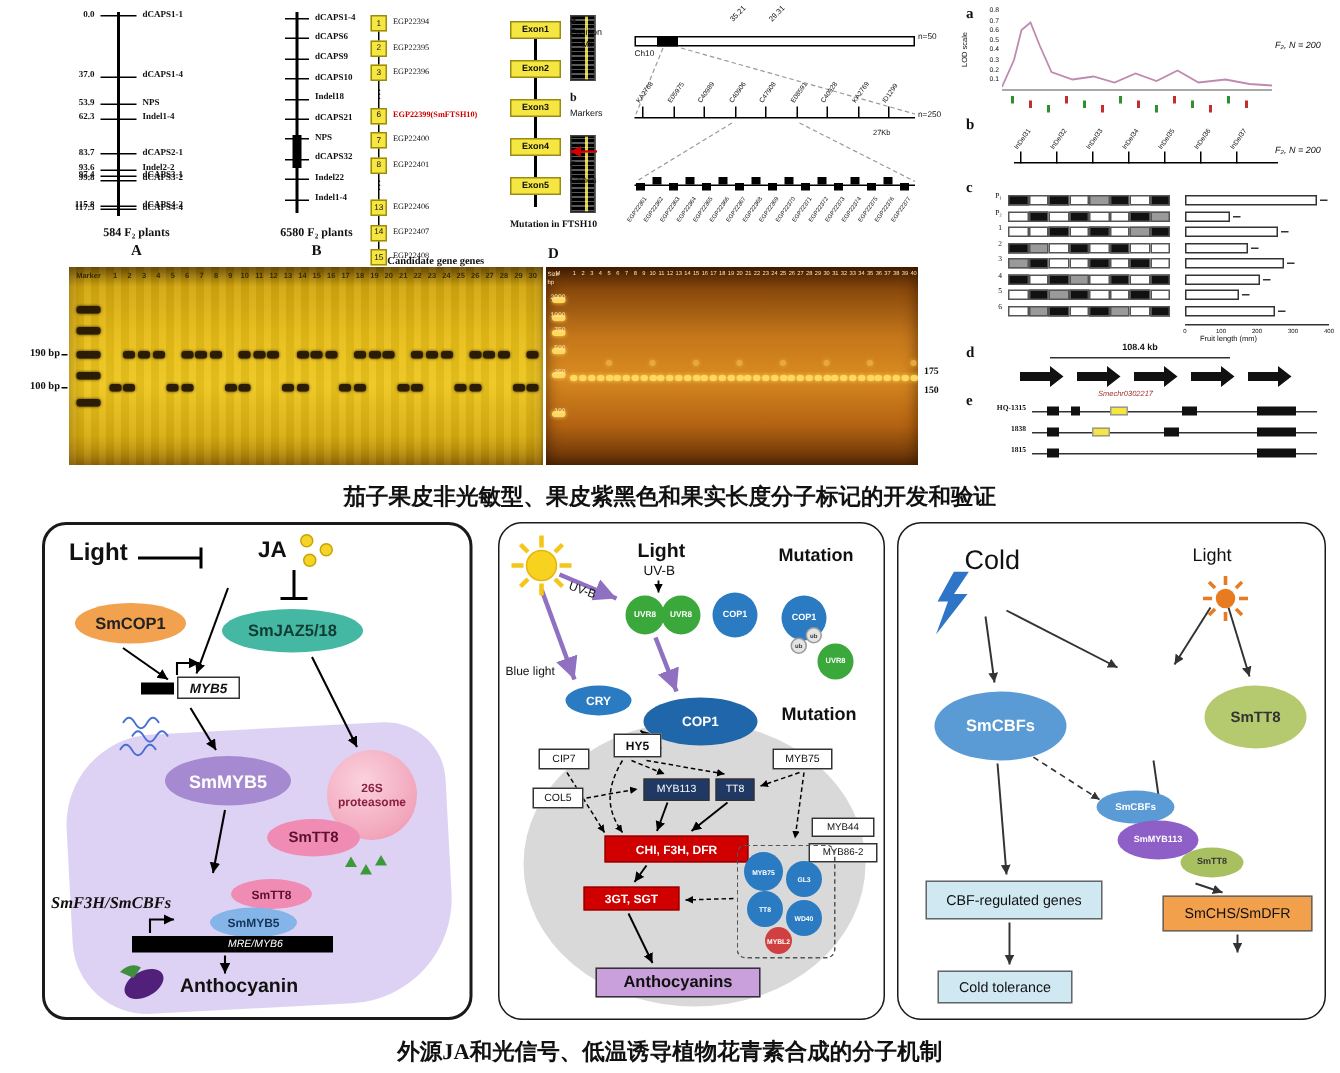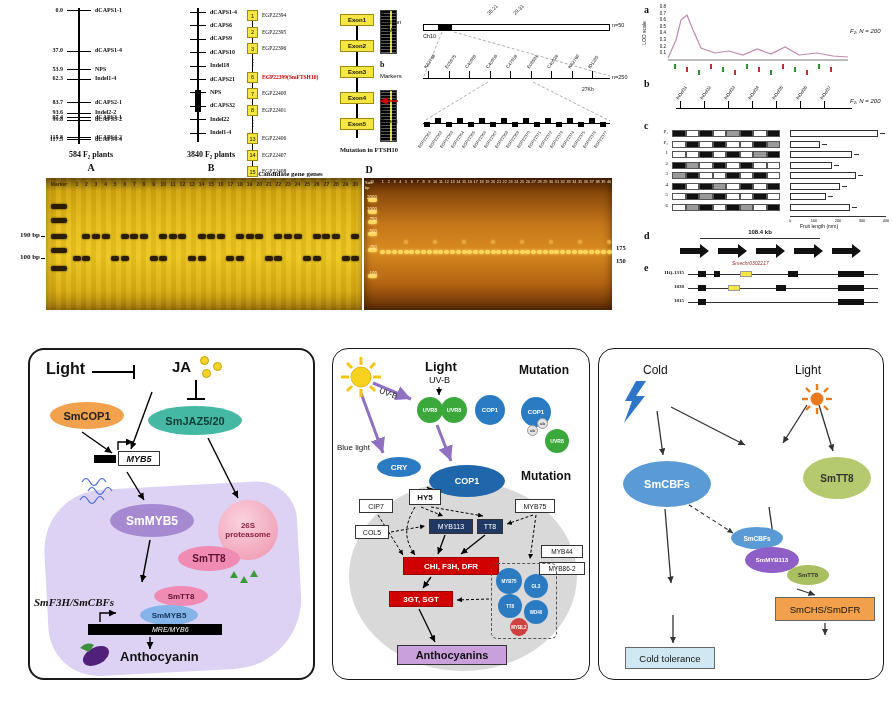--- a/index.html
+++ b/index.html
@@ -82,21 +82,21 @@
         <div class="lbl ser" style="left: 30px; top: 71.5px; font-size: 6px; font-weight: bold;">dCAPS21</div>
         <div class="lbl" style="left: 10px; top: 88.4px; width: 16px; height: 1px; background: rgb(0, 0, 0);"></div>
         <div class="lbl ser" style="left: 30px; top: 84.9px; font-size: 6px; font-weight: bold;">NPS</div>
         <div class="lbl" style="left: 10px; top: 101.8px; width: 16px; height: 1px; background: rgb(0, 0, 0);"></div>
         <div class="lbl ser" style="left: 30px; top: 98.3px; font-size: 6px; font-weight: bold;">dCAPS32</div>
         <div class="lbl" style="left: 10px; top: 115.2px; width: 16px; height: 1px; background: rgb(0, 0, 0);"></div>
         <div class="lbl ser" style="left: 30px; top: 111.7px; font-size: 6px; font-weight: bold;">Indel22</div>
         <div class="lbl" style="left: 10px; top: 128.6px; width: 16px; height: 1px; background: rgb(0, 0, 0);"></div>
         <div class="lbl ser" style="left: 30px; top: 125.1px; font-size: 6px; font-weight: bold;">Indel1-4</div>
       </div>
-    <div class="lbl ser" style="left:-8px;right:-8px;top:146px;text-align:center;font-size:8px;font-weight:bold">3840 F₂ plants</div>
+    <div class="lbl ser" style="left:-8px;right:-8px;top:146px;text-align:center;font-size:8px;font-weight:bold">6580 F₂ plants</div>
     <div class="plet" style="left:0;right:0;top:158px;text-align:center">B</div>
   </div>
 
   <div class="panel" style="left:245px;top:4px;width:91px;height:172px">
     <div class="lbl" style="left:7px;top:6px;width:1.2px;height:158px;background:#000"></div>
     <div style="position:absolute;inset:0">
         <div class="lbl" style="left: 2px; top: 6px; width: 11px; height: 11px; background: rgb(245, 230, 66); border: 1px solid rgb(156, 139, 16); font-size: 5.5px; display: flex; align-items: center; justify-content: center;">1</div>
         <div class="lbl ser" style="left: 17px; top: 8px; font-size: 5.5px; font-weight: normal; color: rgb(17, 17, 17);">EGP22394</div>
         <div class="lbl" style="left: 2px; top: 22.5px; width: 11px; height: 11px; background: rgb(245, 230, 66); border: 1px solid rgb(156, 139, 16); font-size: 5.5px; display: flex; align-items: center; justify-content: center;">2</div>
         <div class="lbl ser" style="left: 17px; top: 24.5px; font-size: 5.5px; font-weight: normal; color: rgb(17, 17, 17);">EGP22395</div>
@@ -610,20 +610,21 @@
           <div class="lbl" style="left: 0px; top: 39px; width: 13px; text-align: right; font-size: 4.5px; color: rgb(255, 228, 176);">750</div>
           <div class="lbl" style="left: 0px; top: 51px; width: 13px; text-align: right; font-size: 4.5px; color: rgb(255, 228, 176);">500</div>
           <div class="lbl" style="left: 0px; top: 67px; width: 13px; text-align: right; font-size: 4.5px; color: rgb(255, 228, 176);">250</div>
           <div class="lbl" style="left: 0px; top: 93px; width: 13px; text-align: right; font-size: 4.5px; color: rgb(255, 228, 176);">100</div>
         </div>
     </div>
     <div class="lbl ser" style="left:252px;top:66px;font-size:6.5px;font-weight:bold">175</div>
     <div class="lbl ser" style="left:252px;top:79px;font-size:6.5px;font-weight:bold">150</div>
   </div>
 
+  <div class="lbl ser" style="left:0;right:0;top:322px;text-align:center;font-size:15px;font-weight:bold">茄子果皮非光敏型、果皮紫黑色和果实长度分子标记的开发和验证</div>
 
   <div class="bpanel" style="left:28px;top:348px;width:287px;height:332px">
     <div class="lbl" style="left:16px;top:136px;width:254px;height:186px;background:#ded2f4;border-radius:60px 40px 70px 50px;transform:rotate(-3deg);z-index:0"></div>
     <svg class="ov" width="287" height="332" style="z-index:1">
       <defs>
           <marker id="ah1" markerWidth="7" markerHeight="7" refX="5" refY="2.5" orient="auto">
             <path d="M0,0 L5,2.5 L0,5 z" fill="#000"></path>
           </marker>
         </defs>
       <path d="M62,22 H104 M104,15 V29" stroke="#000" stroke-width="2" fill="none"></path>
@@ -645,21 +646,21 @@
           <path d="M210,233 l4,-7 4,7 z"></path>
           <path d="M220,227 l4,-7 4,7 z"></path>
         </g>
     </svg>
     <div class="lbl z2" style="left:16px;top:10px;font-size:16px;font-weight:bold">Light</div>
     <div class="lbl z2" style="left:142px;top:8px;font-size:15px;font-weight:bold">JA</div>
     <div class="dot" style="left:170px;top:6px"></div>
     <div class="dot" style="left:183px;top:12px"></div>
     <div class="dot" style="left:172px;top:19px"></div>
     <div class="ell z2" style="left:20px;top:52px;width:74px;height:27px;background:#f2a24e;font-size:11px;color:#222">SmCOP1</div>
-    <div class="ell z2" style="left:118px;top:56px;width:94px;height:29px;background:#45b8a4;font-size:11px;color:#103c34">SmJAZ5/20</div>
+    <div class="ell z2" style="left:118px;top:56px;width:94px;height:29px;background:#45b8a4;font-size:11px;color:#103c34">SmJAZ5/18</div>
     <div class="lbl z2" style="left:64px;top:105px;width:22px;height:8px;background:#000"></div>
     <div class="bx z2" style="left:88px;top:101px;width:42px;height:15px;font-size:9px;font-style:italic;font-weight:bold">MYB5</div>
     <div class="ell z2" style="left:80px;top:154px;width:84px;height:33px;background:#a58ad2;font-size:12px;color:#fff">SmMYB5</div>
     <div class="ell z2" style="left:188px;top:150px;width:60px;height:60px;background:radial-gradient(circle at 40% 35%,#fad2de,#f2a6bc 70%,#e88aa6);font-size:8px;color:#8b2040;white-space:normal;line-height:9px;padding:4px">26S proteasome</div>
     <div class="ell z2" style="left:148px;top:196px;width:62px;height:25px;background:#f08cb4;font-size:10px;color:#5c1030">SmTT8</div>
     <div class="lbl z2 ser" style="left:4px;top:246px;font-size:11px;font-weight:bold;font-style:italic">SmF3H/SmCBFs</div>
     <div class="ell z2" style="left:124px;top:236px;width:54px;height:20px;background:#f08cb4;font-size:8px;color:#5c1030">SmTT8</div>
     <div class="ell z2" style="left:110px;top:255px;width:58px;height:20px;background:#85b4e8;font-size:8px;color:#14365c">SmMYB5</div>
     <div class="lbl z2" style="left:58px;top:274px;width:134px;height:11px;background:#000"></div>
     <div class="lbl z2" style="left:122px;top:276px;font-size:7px;color:#fff;font-style:italic">MRE/MYB6</div>
@@ -758,21 +759,21 @@
       <line x1="72" y1="58" x2="146" y2="96" stroke="#333" stroke-width="1.3" marker-end="url(#ah4)"></line>
       <line x1="208" y1="56" x2="184" y2="94" stroke="#333" stroke-width="1.3" marker-end="url(#ah4)"></line>
       <line x1="220" y1="56" x2="234" y2="102" stroke="#333" stroke-width="1.3" marker-end="url(#ah4)"></line>
       <line x1="66" y1="160" x2="72" y2="234" stroke="#333" stroke-width="1.3" marker-end="url(#ah4)"></line>
       <line x1="84" y1="152" x2="134" y2="184" stroke="#333" stroke-width="1.1" stroke-dasharray="4 3" marker-end="url(#ah4)"></line>
       <line x1="170" y1="158" x2="175" y2="193" stroke="#333" stroke-width="1.3" marker-end="url(#ah4)"></line>
       <line x1="198" y1="240" x2="216" y2="246" stroke="#333" stroke-width="1.3" marker-end="url(#ah4)"></line>
       <line x1="74" y1="266" x2="74" y2="294" stroke="#333" stroke-width="1.3" marker-end="url(#ah4)"></line>
       <line x1="226" y1="274" x2="226" y2="286" stroke="#333" stroke-width="1.3" marker-end="url(#ah4)"></line>
     </svg>
-    <div class="lbl z2" style="left:44px;top:14px;font-size:12px">Cold</div>
+    <div class="lbl z2" style="left:44px;top:14px;font-size:18px">Cold</div>
     <svg class="z2" style="position:absolute;left:24px;top:32px" width="24" height="44" viewBox="0 0 24 44">
       <path d="M13 0 L2 20 H9 L1 42 L22 15 H13 L23 0 Z" fill="#2e75c8"></path>
     </svg>
     <div class="lbl z2" style="left:196px;top:14px;font-size:12px">Light</div>
     <svg class="z2" style="position:absolute;left:202px;top:34px" width="32" height="32" viewBox="0 0 32 32">
       <g stroke="#e87b20" stroke-width="2.4">
           <line x1="16" y1="1" x2="16" y2="7"></line>
           <line x1="16" y1="25" x2="16" y2="31"></line>
           <line x1="1" y1="16" x2="7" y2="16"></line>
           <line x1="25" y1="16" x2="31" y2="16"></line>
@@ -781,18 +782,20 @@
           <line x1="5" y1="27" x2="9" y2="23"></line>
           <line x1="23" y1="9" x2="27" y2="5"></line>
         </g>
       <circle cx="16" cy="16" r="6.5" fill="#e87b20"></circle>
     </svg>
     <div class="ell z2" style="left:24px;top:112px;width:88px;height:46px;background:#5b9bd5;font-size:11px;color:#fff">SmCBFs</div>
     <div class="ell z2" style="left:204px;top:108px;width:68px;height:42px;background:#b5c96e;font-size:10px;color:#333">SmTT8</div>
     <div class="ell z2" style="left:132px;top:178px;width:52px;height:22px;background:#5b9bd5;font-size:6.5px;color:#fff">SmCBFs</div>
     <div class="ell z2" style="left:146px;top:198px;width:54px;height:26px;background:#8f5fc8;font-size:6px;color:#fff">SmMYB113</div>
     <div class="ell z2" style="left:188px;top:216px;width:42px;height:20px;background:#a8c060;font-size:6px;color:#333">SmTT8</div>
+    <div class="bx z2" style="left:18px;top:238px;width:118px;height:26px;background:#cfe8f2;border-color:#666;font-size:9.5px">CBF-regulated genes</div>
     <div class="bx z2" style="left:176px;top:248px;width:100px;height:24px;background:#f2a04c;border-color:#666;font-size:9.5px">SmCHS/SmDFR</div>
     <div class="bx z2" style="left:26px;top:298px;width:90px;height:22px;background:#cfe8f2;border-color:#666;font-size:9.5px">Cold tolerance</div>
   </div>
 
+  <div class="lbl ser" style="left:0;right:0;top:692px;text-align:center;font-size:15px;font-weight:bold">外源JA和光信号、低温诱导植物花青素合成的分子机制</div>
 
 </div>
 
 </body></html>

